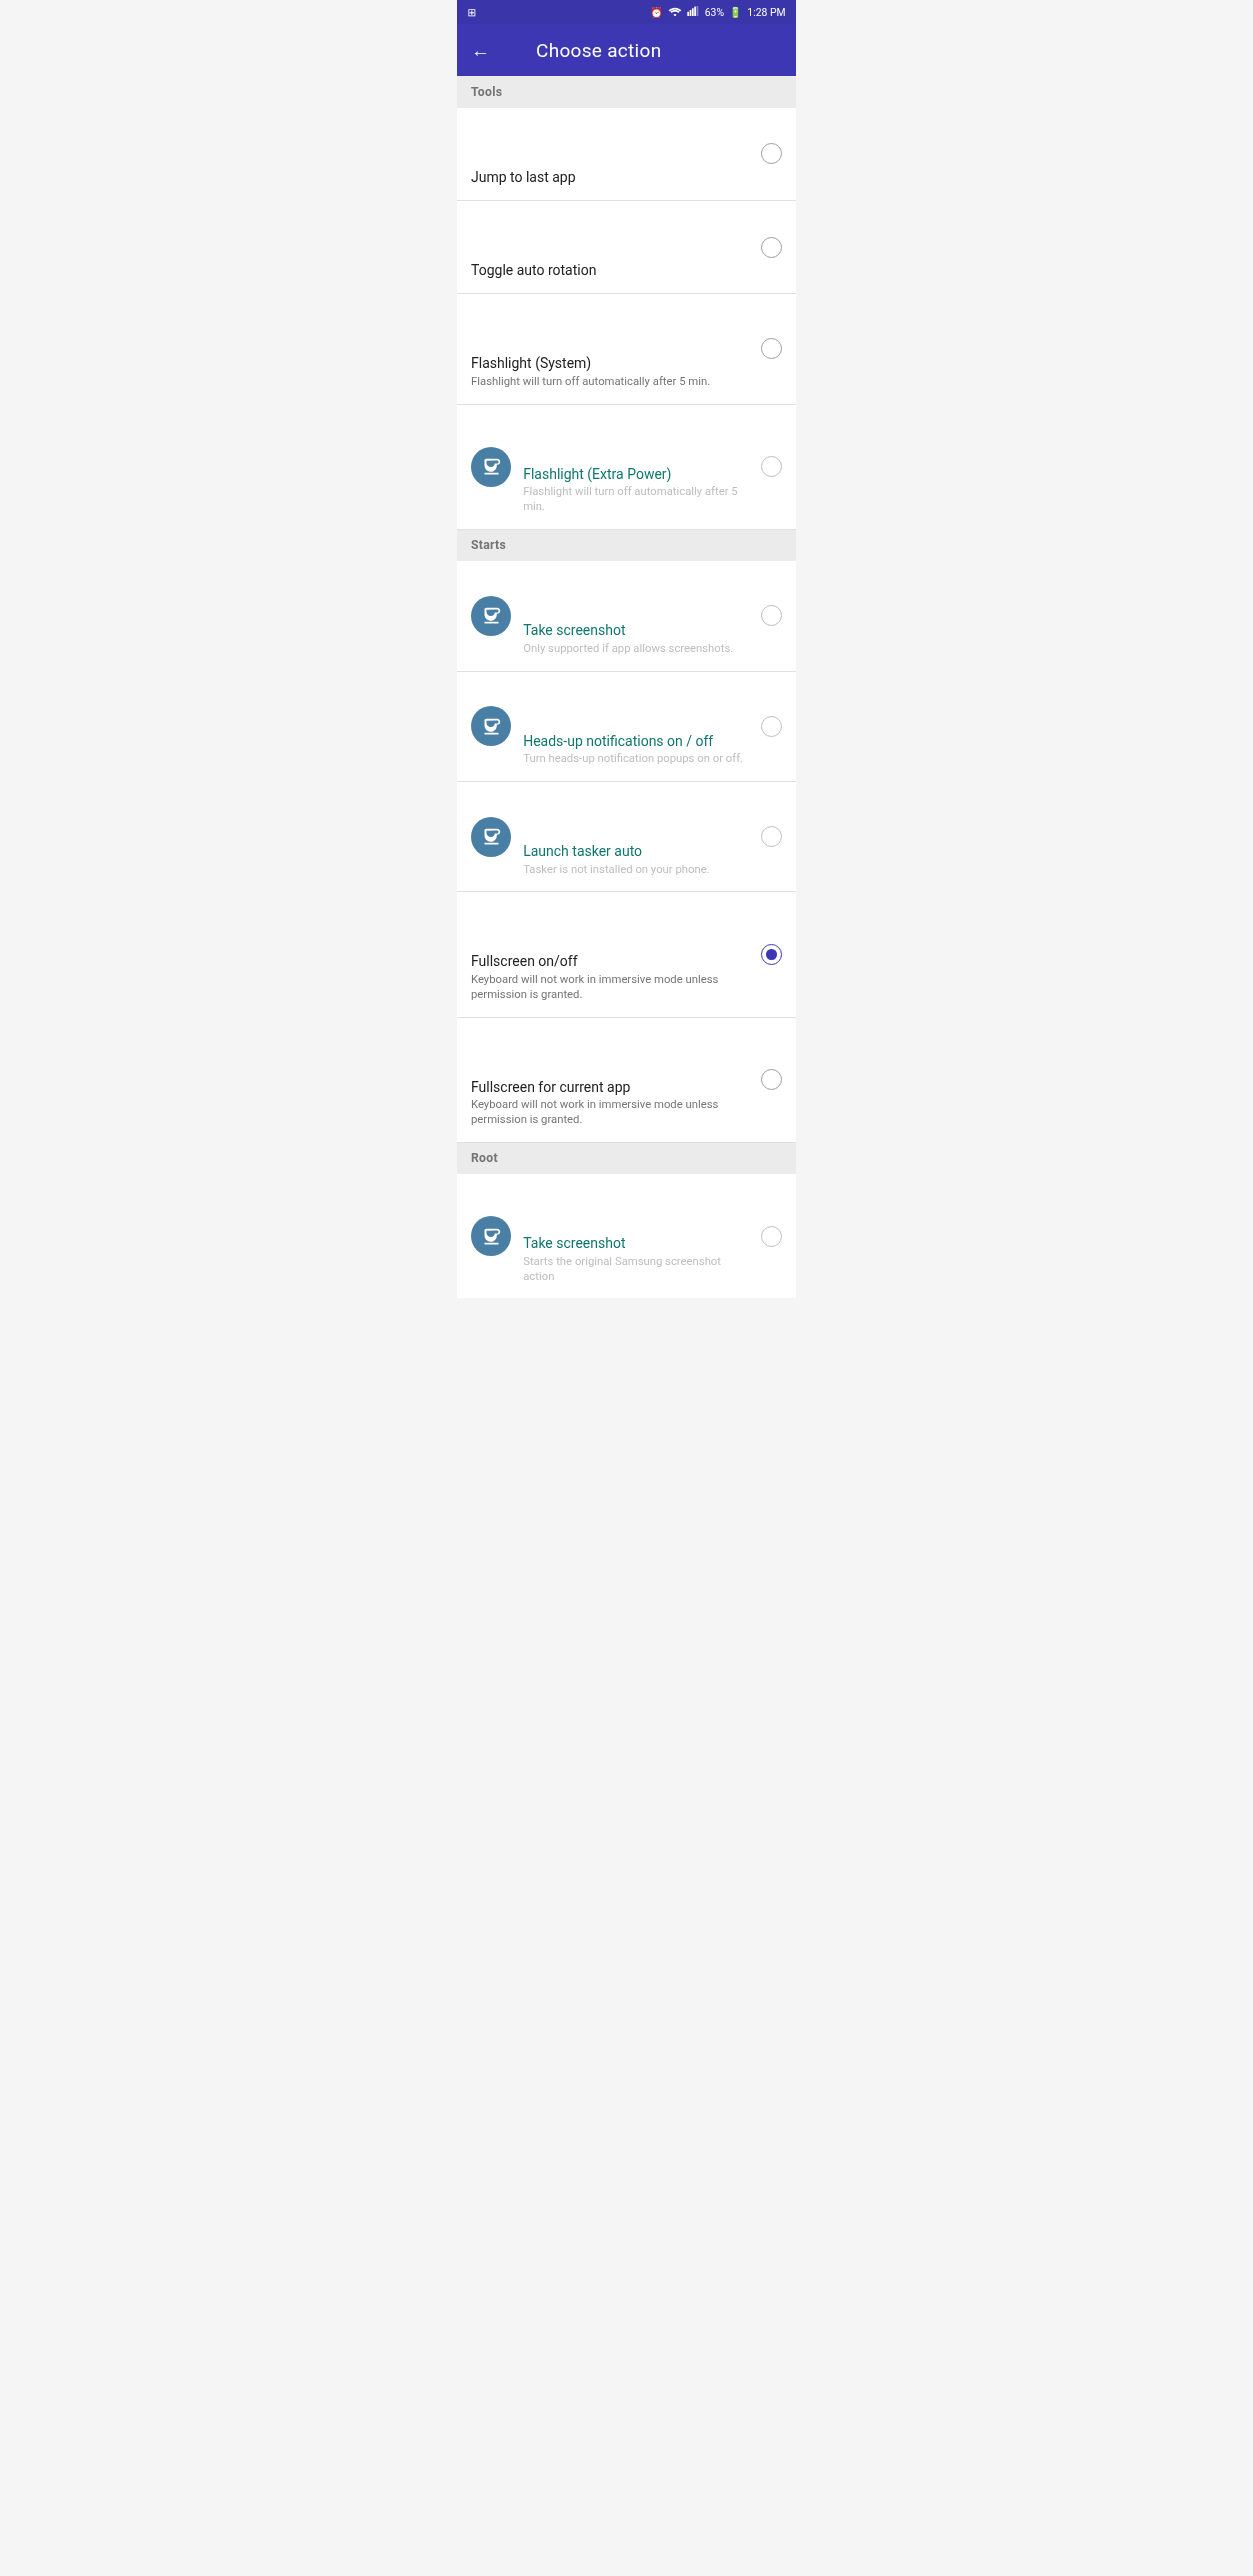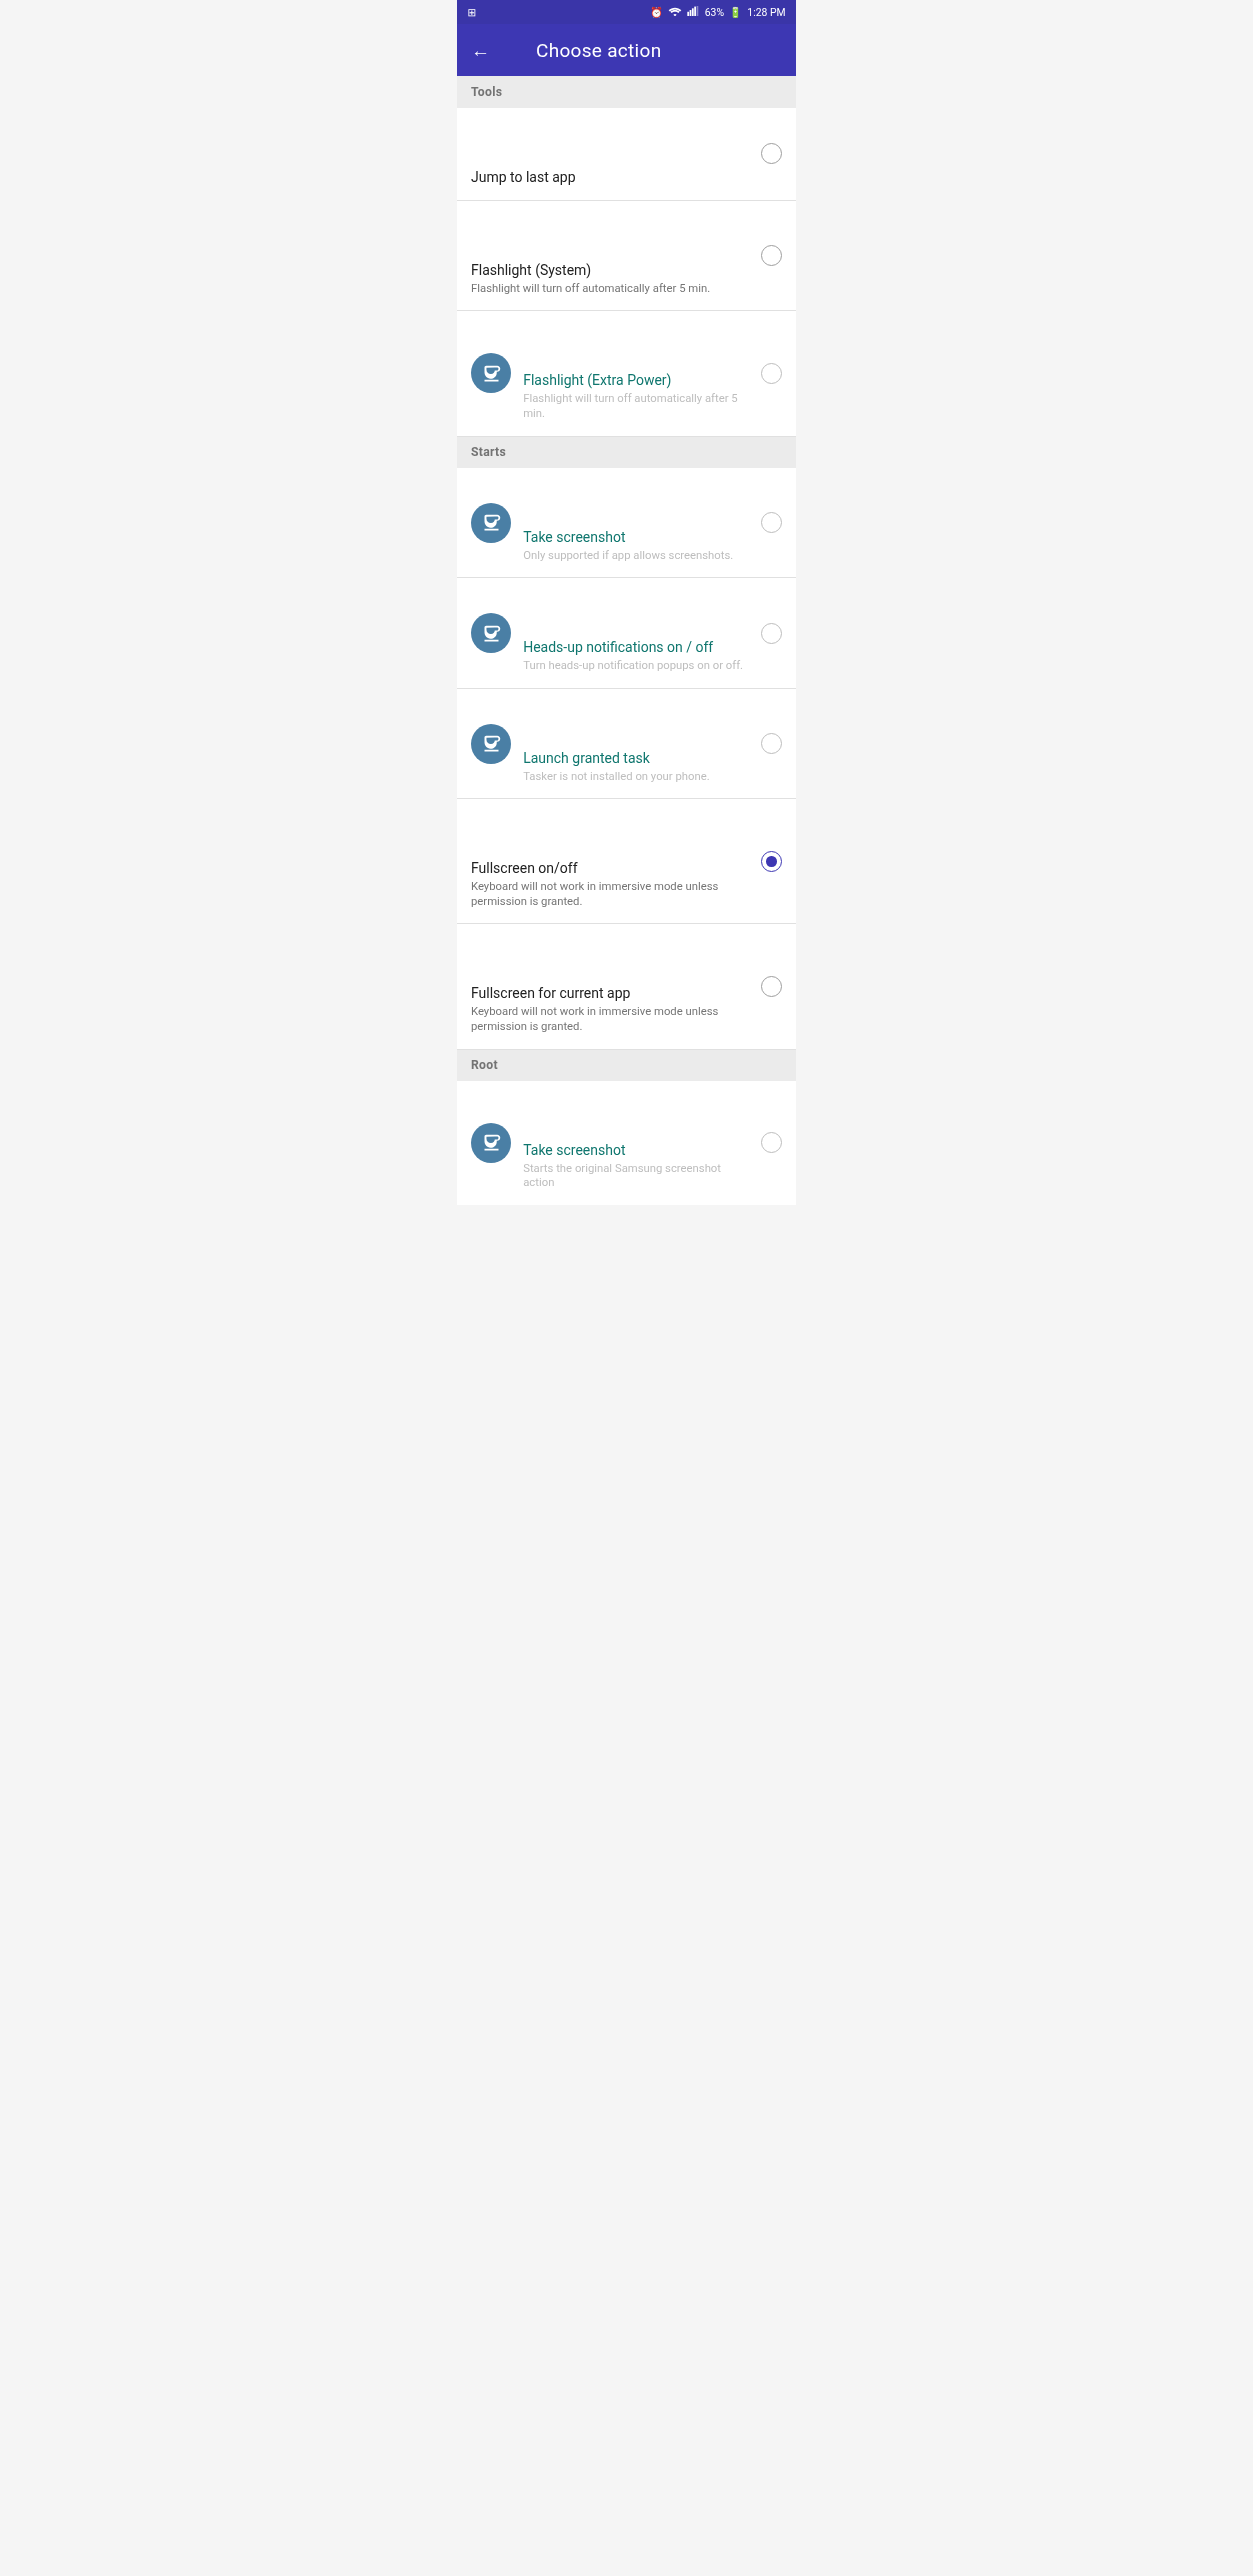--- a/index.html
+++ b/index.html
@@ -186,20 +186,26 @@
     <span>Tools</span>
   </div>
 
   <div class="list-item">
     <div class="item-text">
       <div class="item-title">Jump to last app</div>
     </div>
     <div class="radio"></div>
   </div>
 
+  <div class="list-item">
+    <div class="item-text">
+      <div class="item-title">Toggle auto rotation</div>
+    </div>
+    <div class="radio"></div>
+  </div>
 
   <div class="list-item">
     <div class="item-text">
       <div class="item-title">Flashlight (System)</div>
       <div class="item-subtitle">Flashlight will turn off automatically after 5 min.</div>
     </div>
     <div class="radio"></div>
   </div>
 
   <div class="list-item">
@@ -245,21 +251,21 @@
     <div class="radio dimmed"></div>
   </div>
 
   <div class="list-item">
     <div class="item-icon">
       <svg viewBox="0 0 24 24" xmlns="http://www.w3.org/2000/svg">
         <path d="M18.5 3H6c-1.1 0-2 .9-2 2v5.71c0 3.83 2.95 7.18 6.78 7.29 3.96.12 7.22-3.06 7.22-7v-1h.5c1.93 0 3.5-1.57 3.5-3.5S20.43 3 18.5 3zM16 7.71c0 2.59-1.97 4.83-4.56 4.98-2.82.16-5.19-2.08-5.19-4.86V5.29L16 5v2.71zm2.5 1H16V5h2.5c.83 0 1.5.67 1.5 1.5S19.33 8.71 18.5 8.71zM4 19h16v2H4z"></path>
       </svg>
     </div>
     <div class="item-text">
-      <div class="item-title dimmed">Launch granted task</div>
+      <div class="item-title dimmed">Launch tasker auto</div>
       <div class="item-subtitle dimmed">Tasker is not installed on your phone.</div>
     </div>
     <div class="radio dimmed"></div>
   </div>
 
   <div class="list-item">
     <div class="item-text">
       <div class="item-title">Fullscreen on/off</div>
       <div class="item-subtitle">Keyboard will not work in immersive mode unless permission is granted.</div>
     </div>

